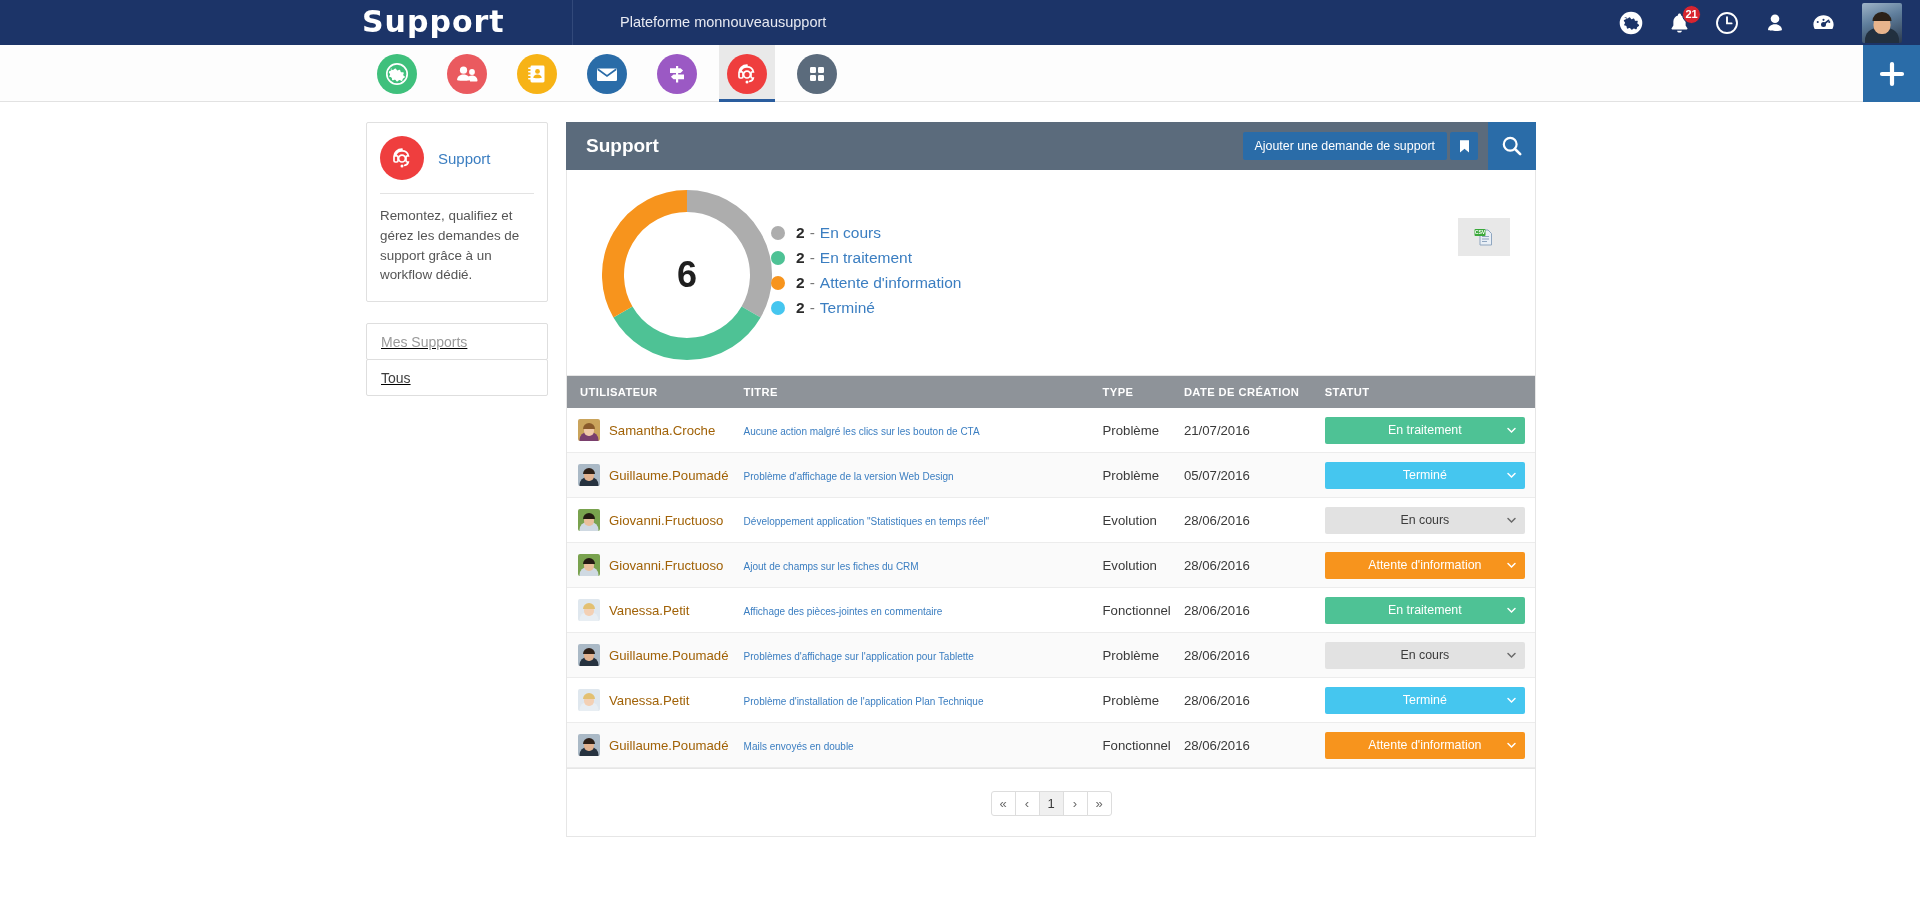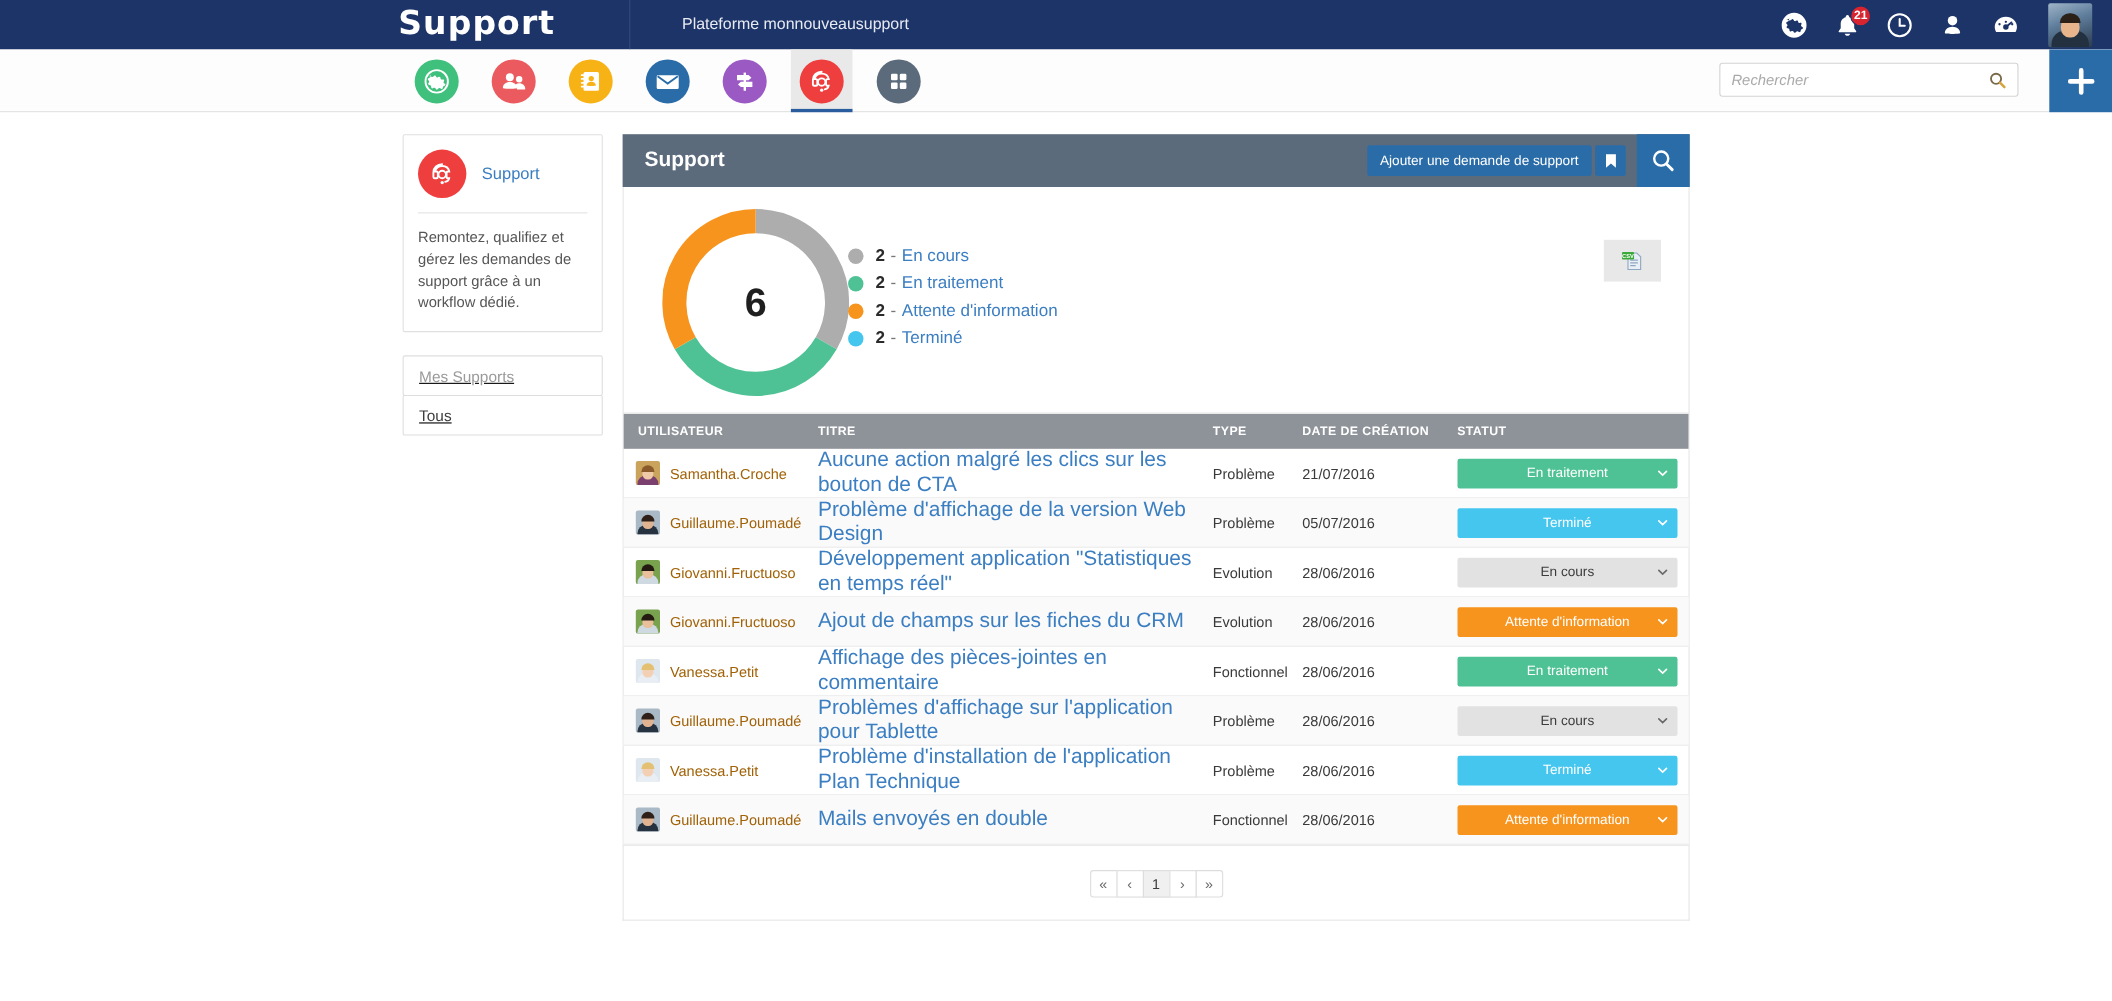--- a/index.html
+++ b/index.html
@@ -238,21 +238,21 @@
     margin-right: 9px; flex: none; overflow: hidden;
     position: relative;
   }
   .av .f { position: absolute; left: 50%; top: 26%; width: 10px; height: 11px;
            border-radius: 50% 50% 46% 46%; transform: translateX(-50%); }
   .av .h { position: absolute; left: 50%; top: 19%; width: 12px; height: 6px;
            border-radius: 6px 6px 0 0; transform: translateX(-50%); }
   .av .b { position: absolute; left: 50%; bottom: 0; width: 19px; height: 9px;
            border-radius: 8px 8px 0 0; transform: translateX(-50%); }
   .uname { font-size: 13.2px; color: #a16207; }
-  .ttitle { font-size: 19px; color: #3b7ec1; cursor: pointer; }
+  .ttitle { font-size: 10px; color: #3b7ec1; cursor: pointer; }
   .ttype { font-size: 13.2px; color: #3a3a3a; }
   .tdate { font-size: 13.2px; color: #3a3a3a; }
   .status-sel {
     height: 27px; border-radius: 2px;
     display: flex; align-items: center; justify-content: center;
     position: relative; font-size: 12.4px; color: #fff; cursor: pointer;
   }
   .status-sel.grey { background: #e2e2e2; color: #3c3c3c; }
   .status-sel .chev {
     position: absolute; right: 8px; top: 50%;
@@ -400,29 +400,20 @@
         <svg width="22" height="22" viewBox="0 0 22 22">
             <rect x="4" y="4" width="6" height="6" rx="1.2" fill="#fff"></rect>
             <rect x="12" y="4" width="6" height="6" rx="1.2" fill="#fff"></rect>
             <rect x="4" y="12" width="6" height="6" rx="1.2" fill="#fff"></rect>
             <rect x="12" y="12" width="6" height="6" rx="1.2" fill="#fff"></rect>
           </svg>
       </div>
     </div>
   </div>
 
-  <div class="search-wrap">
-    <input type="text" value="" placeholder="Rechercher" style="">
-    <span class="search-ico">
-      <svg width="16" height="16" viewBox="0 0 16 16">
-          <circle cx="6.6" cy="6.6" r="4.6" fill="none" stroke="#7a6a4a" stroke-width="1.7"></circle>
-          <path d="M10.2 10.2l4 4" stroke="#d8a23a" stroke-width="2.2" stroke-linecap="round"></path>
-        </svg>
-    </span>
-  </div>
 
   <div class="plus-btn">
     <svg width="30" height="30" viewBox="0 0 30 30">
         <path d="M15 5v20M5 15h20" stroke="#fff" stroke-width="4.2" stroke-linecap="round"></path>
       </svg>
   </div>
 </div>
 
 <div class="sidebar">
   <div class="sb-card">

